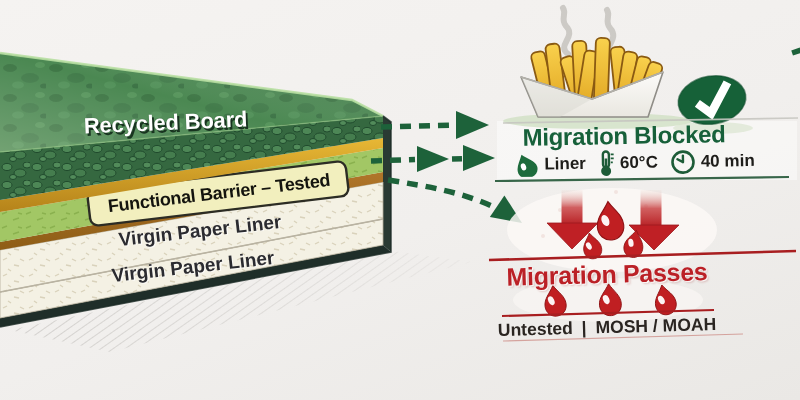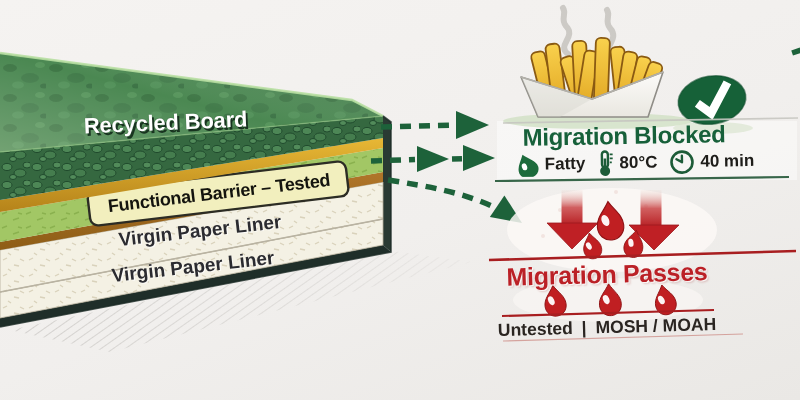--- a/index.html
+++ b/index.html
@@ -219,30 +219,30 @@
   <div class="txt blocked-title">Migration Blocked</div>
 
   <div class="conditions">
     <span class="cond">
       <svg width="26" height="24" viewBox="-13 -12 26 24">
         <g transform="rotate(-18)">
           <path d="M-1,-11 C3,-5 10,-1 10,5 C10,10.5 5,14 -0.5,13.5 C-6,13 -10.5,9.5 -10,4 C-9.5,-1.5 -5,-5 -1,-11 Z" fill="#1d6b3c"></path>
           <ellipse cx="-3" cy="1" rx="2.6" ry="3.6" fill="#ffffff"></ellipse>
         </g>
       </svg>
-      <span>Fatty</span>
+      <span>Liner</span>
     </span>
     <span class="cond">
       <svg width="17" height="28" viewBox="0 0 17 28">
         <rect x="5" y="2" width="6" height="16" rx="3" fill="none" stroke="#1d5c38" stroke-width="2.4"></rect>
         <circle cx="8" cy="21.5" r="5" fill="#1d5c38"></circle>
         <rect x="6.7" y="9" width="2.6" height="10" fill="#1d5c38"></rect>
         <path d="M12.8,5 h3 M12.8,9 h3 M12.8,13 h2" stroke="#1d5c38" stroke-width="1.6"></path>
       </svg>
-      <span>80°C</span>
+      <span>60°C</span>
     </span>
     <span class="cond">
       <svg width="26" height="26" viewBox="0 0 26 26">
         <circle cx="13" cy="13" r="10.5" fill="none" stroke="#1d5c38" stroke-width="2.6"></circle>
         <path d="M13,13 L13,6.5 M13,13 L7.5,10" stroke="#1d5c38" stroke-width="2.4" stroke-linecap="round"></path>
       </svg>
       <span>40 min</span>
     </span>
   </div>
 

